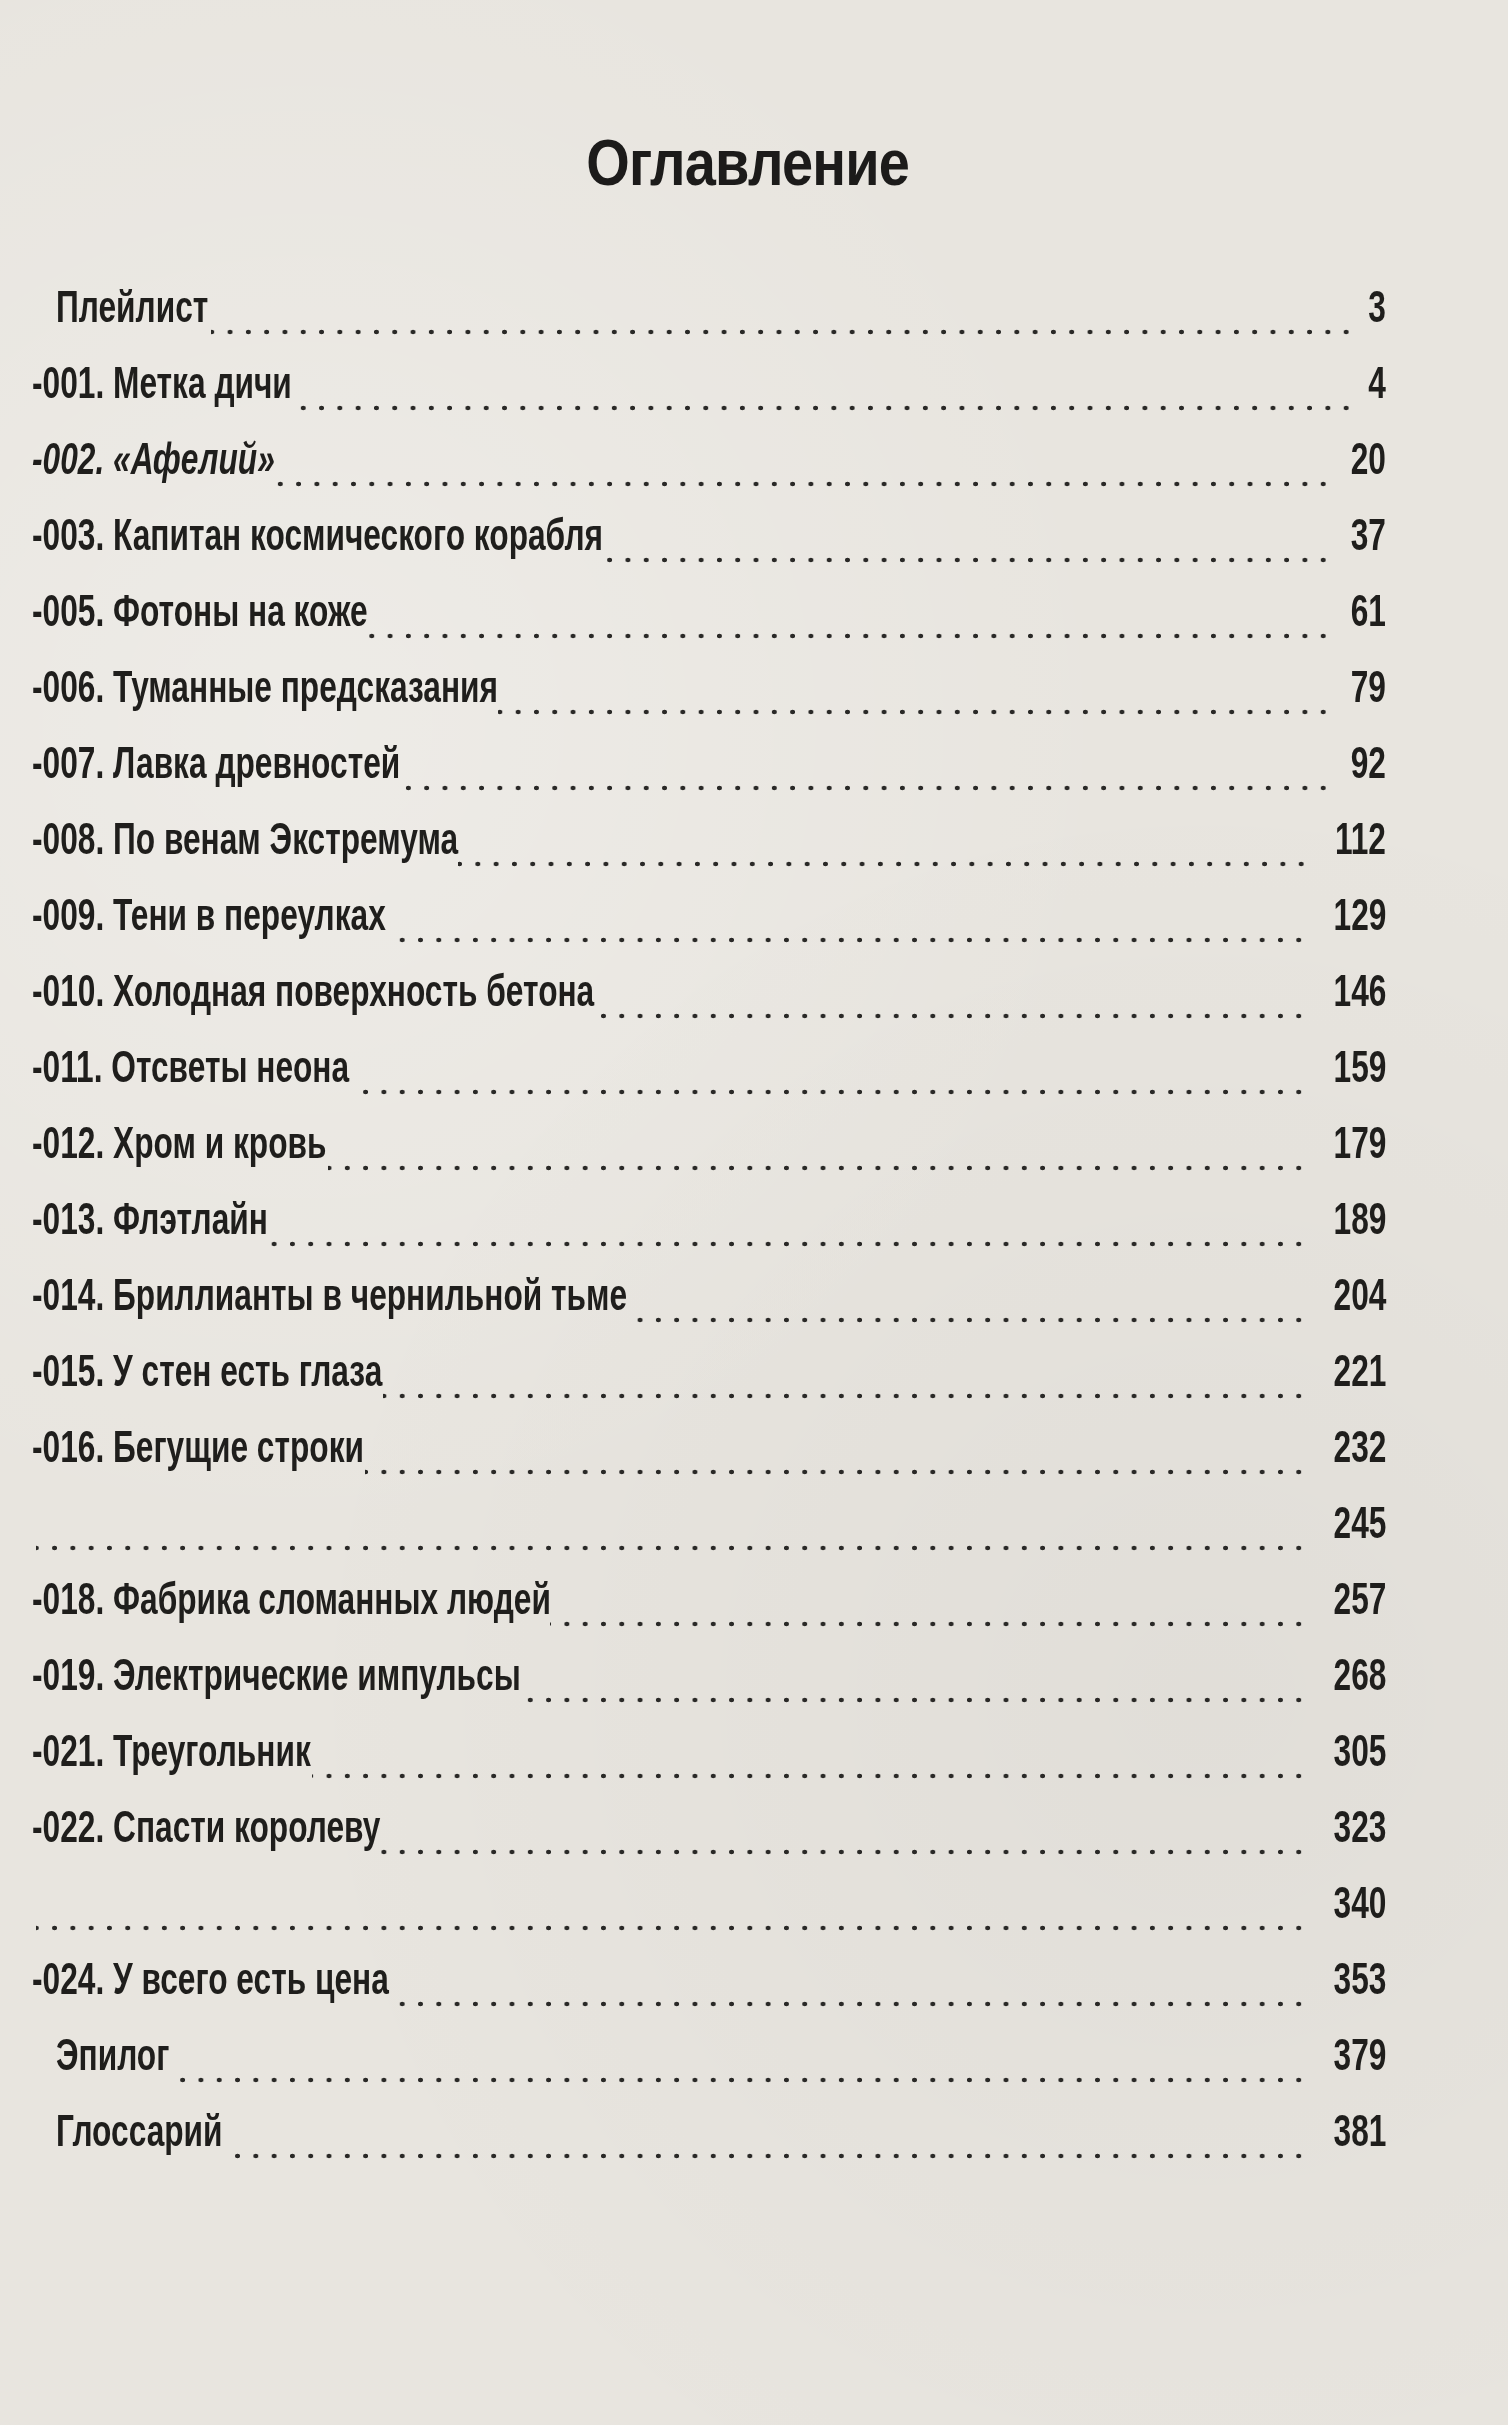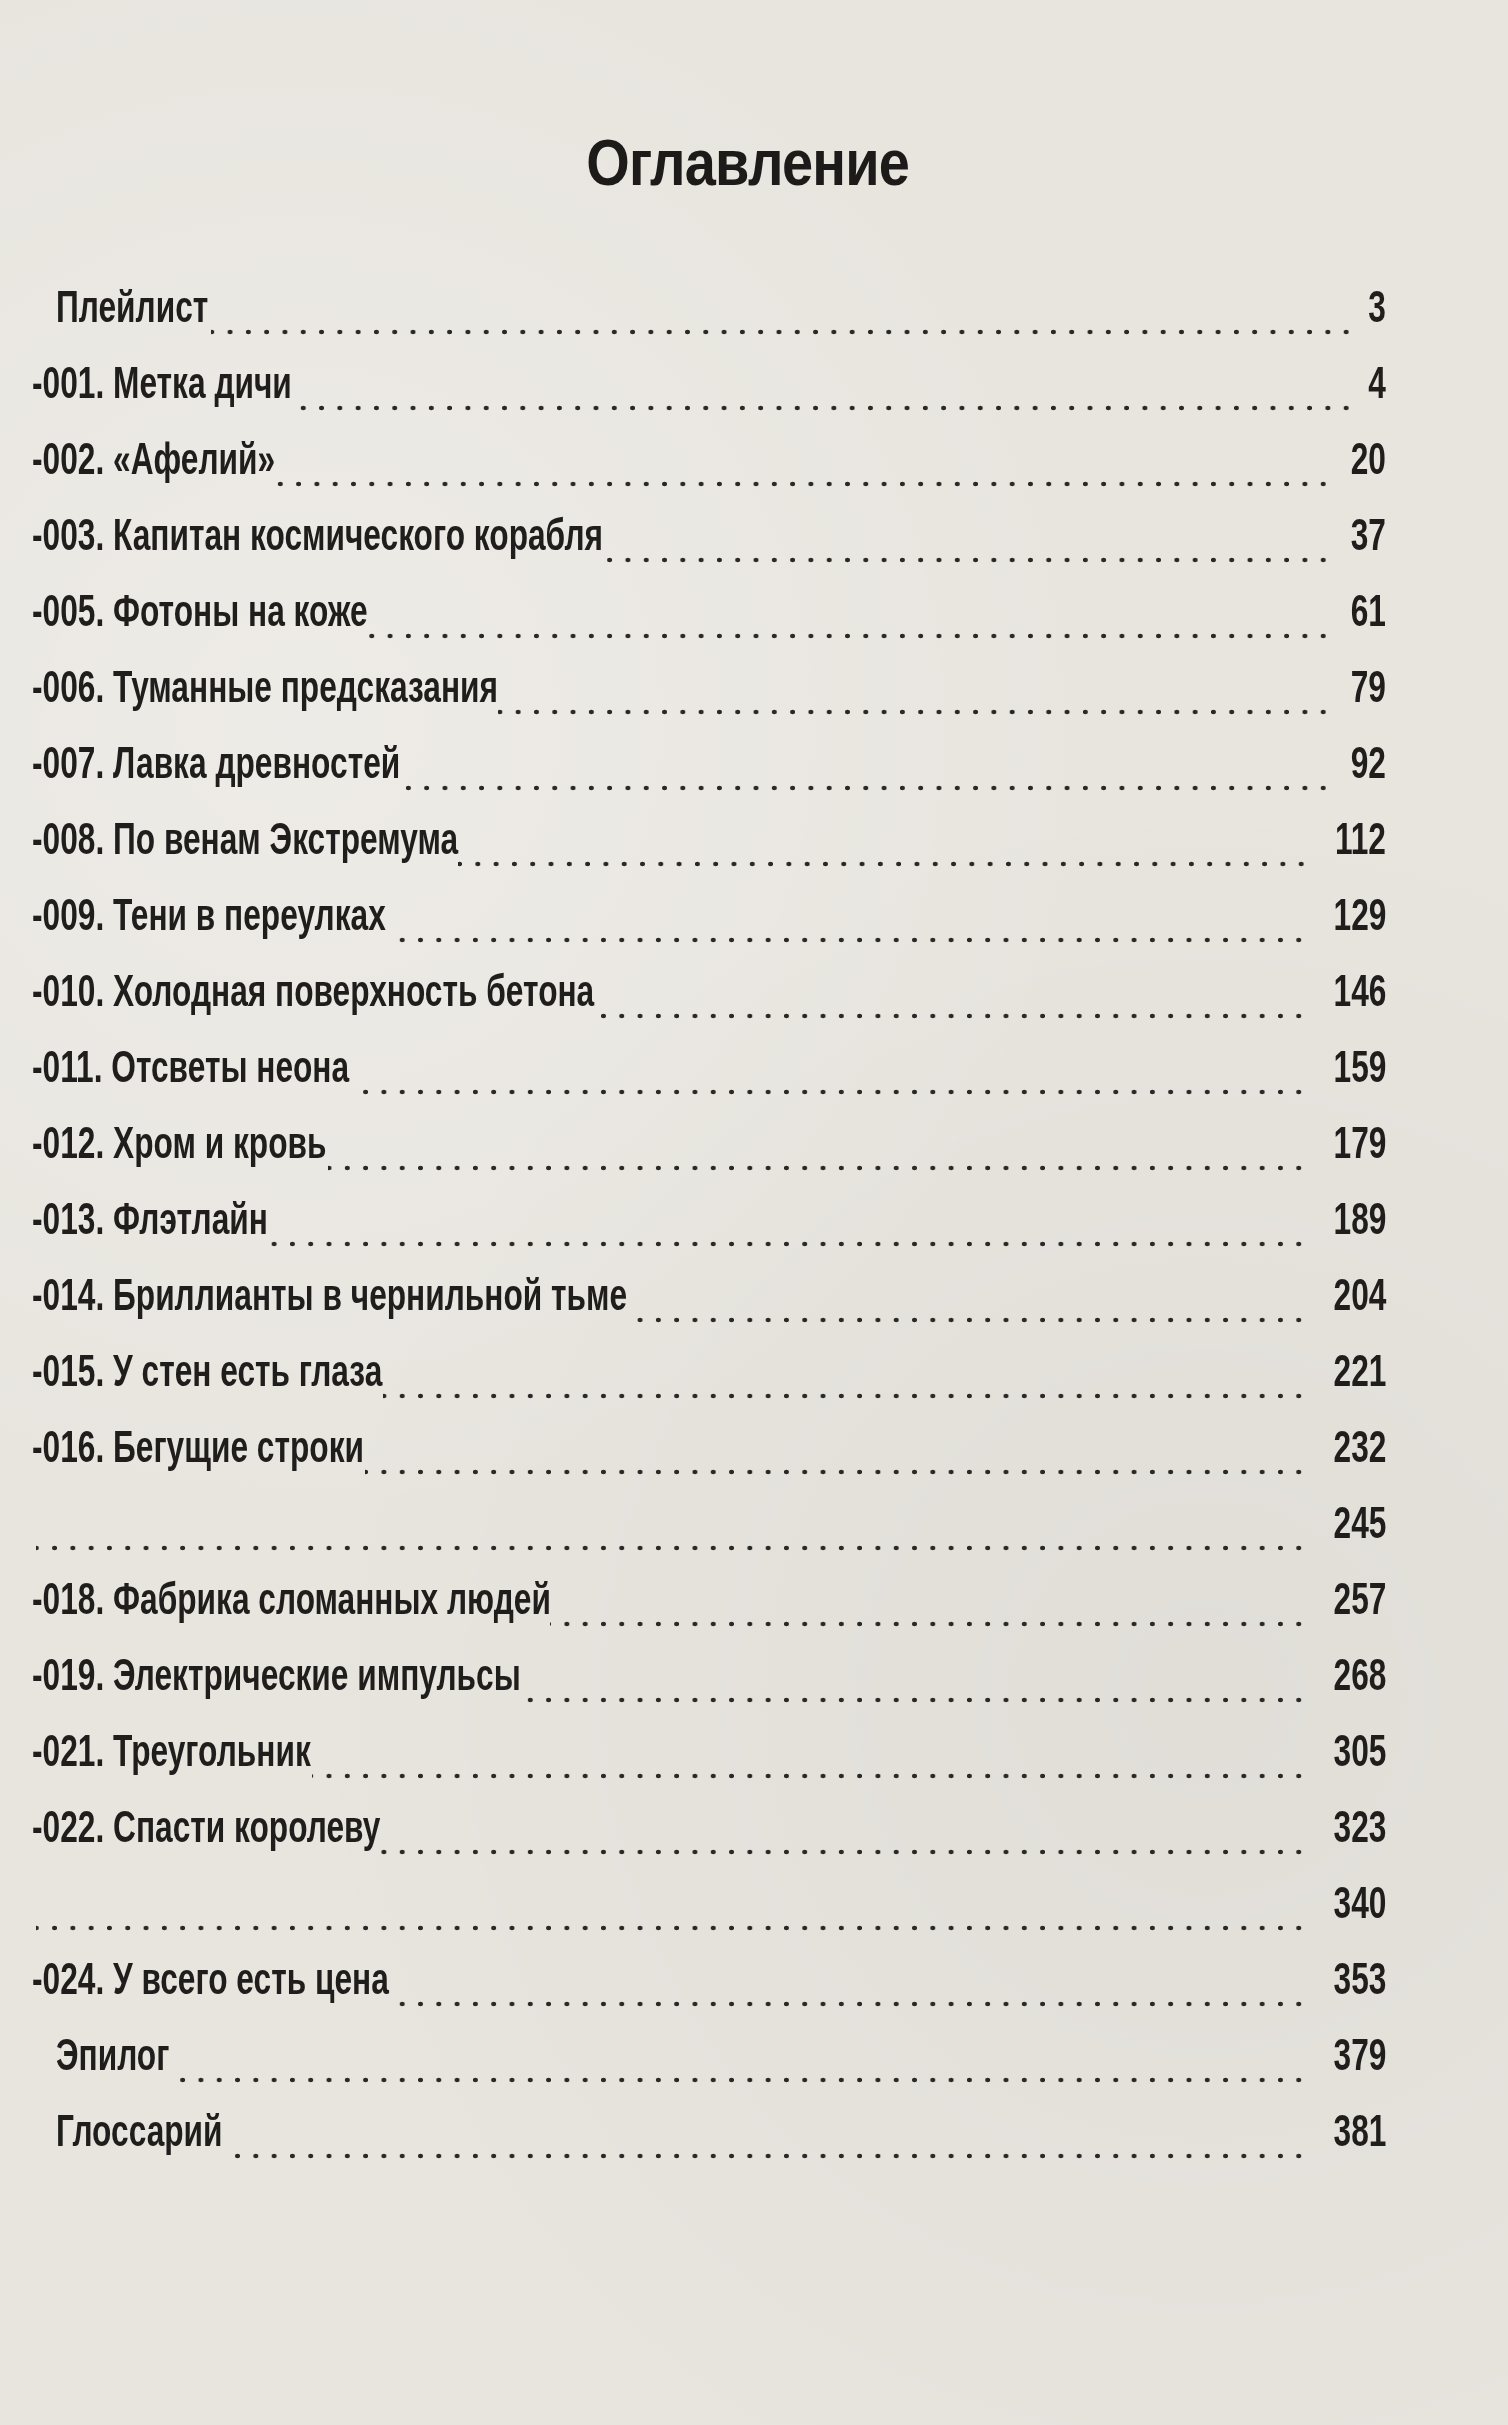--- a/index.html
+++ b/index.html
@@ -102,21 +102,21 @@
       <span class="label-wrap" style="width: 175px; padding-left: 23.5px; box-sizing: border-box;"><span class="label" style="position: relative;">Плейлист</span></span>
       <span class="dots"></span>
       <span class="pagenum">3</span>
     </li>
     <li class="toc-row">
       <span class="label-wrap" style="width: 258px; padding-left: 0px; box-sizing: border-box;"><span class="label" style="position: relative;">-001. Метка дичи</span></span>
       <span class="dots"></span>
       <span class="pagenum">4</span>
     </li>
     <li class="toc-row">
-      <span class="label-wrap" style="width: 241px; padding-left: 0px; box-sizing: border-box;"><span class="label" style="position: relative;">-002. «Афелий»</span></span>
+      <span class="label-wrap" style="width: 241px; padding-left: 0px; box-sizing: border-box; font-style: italic;"><span class="label" style="position: relative;">-002. «Афелий»</span></span>
       <span class="dots"></span>
       <span class="pagenum">20</span>
     </li>
     <li class="toc-row">
       <span class="label-wrap" style="width: 566px; padding-left: 0px; box-sizing: border-box;"><span class="label" style="position: relative;">-003. Капитан космического корабля</span></span>
       <span class="dots"></span>
       <span class="pagenum">37</span>
     </li>
     <li class="toc-row">
       <span class="label-wrap" style="width: 333px; padding-left: 0px; box-sizing: border-box;"><span class="label" style="position: relative;">-005. Фотоны на коже</span></span>

